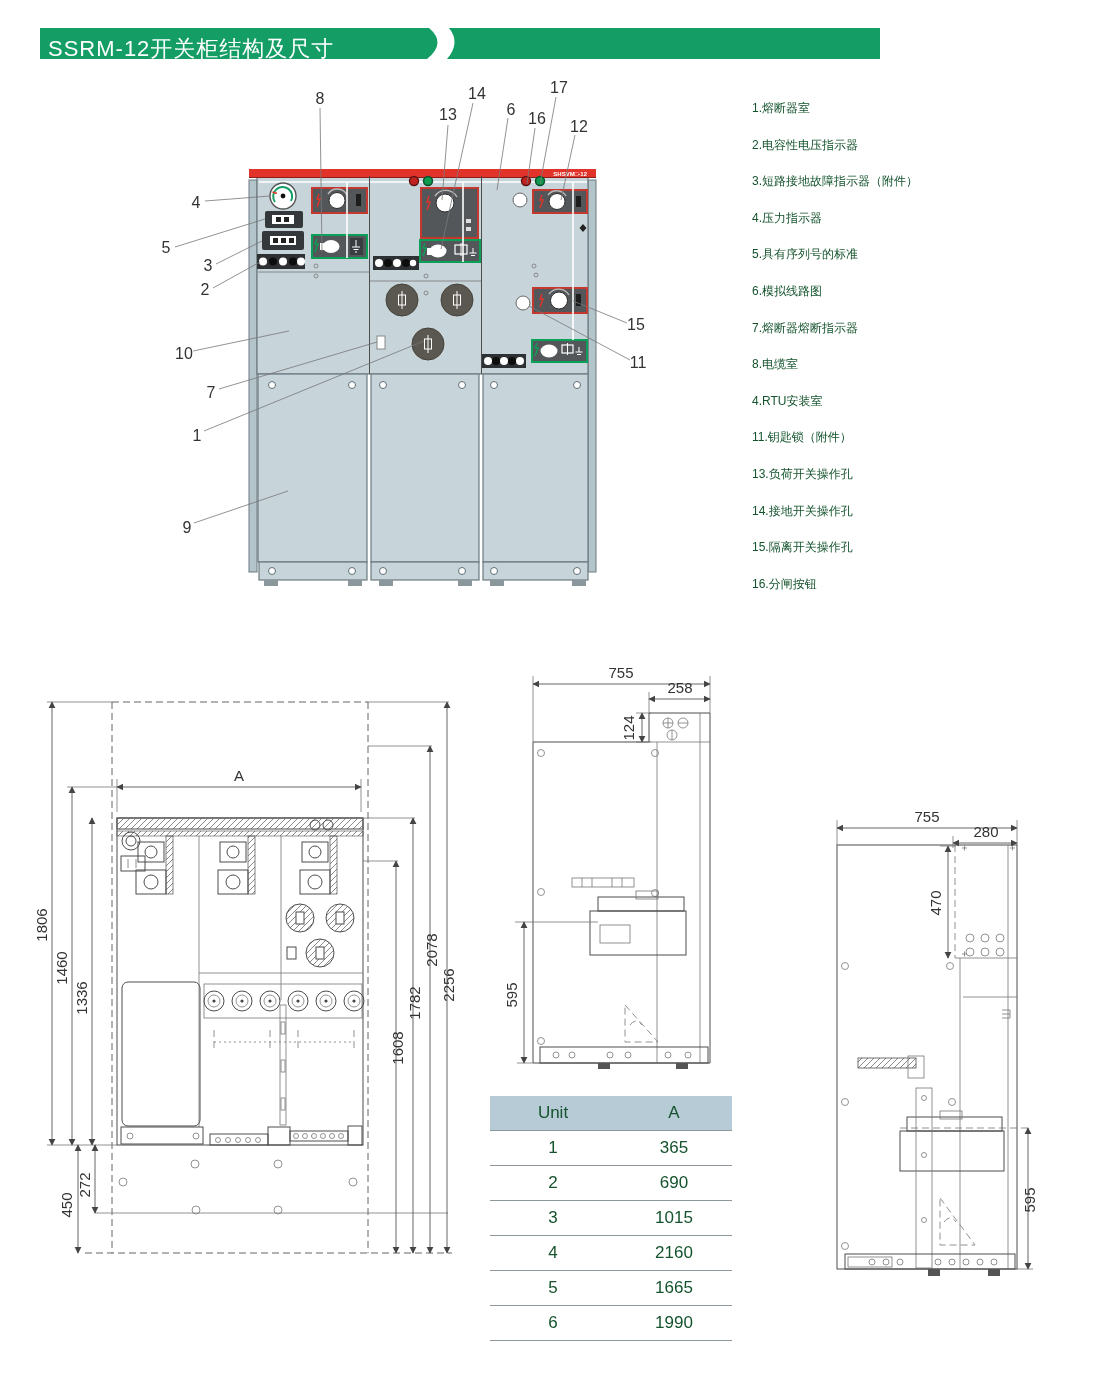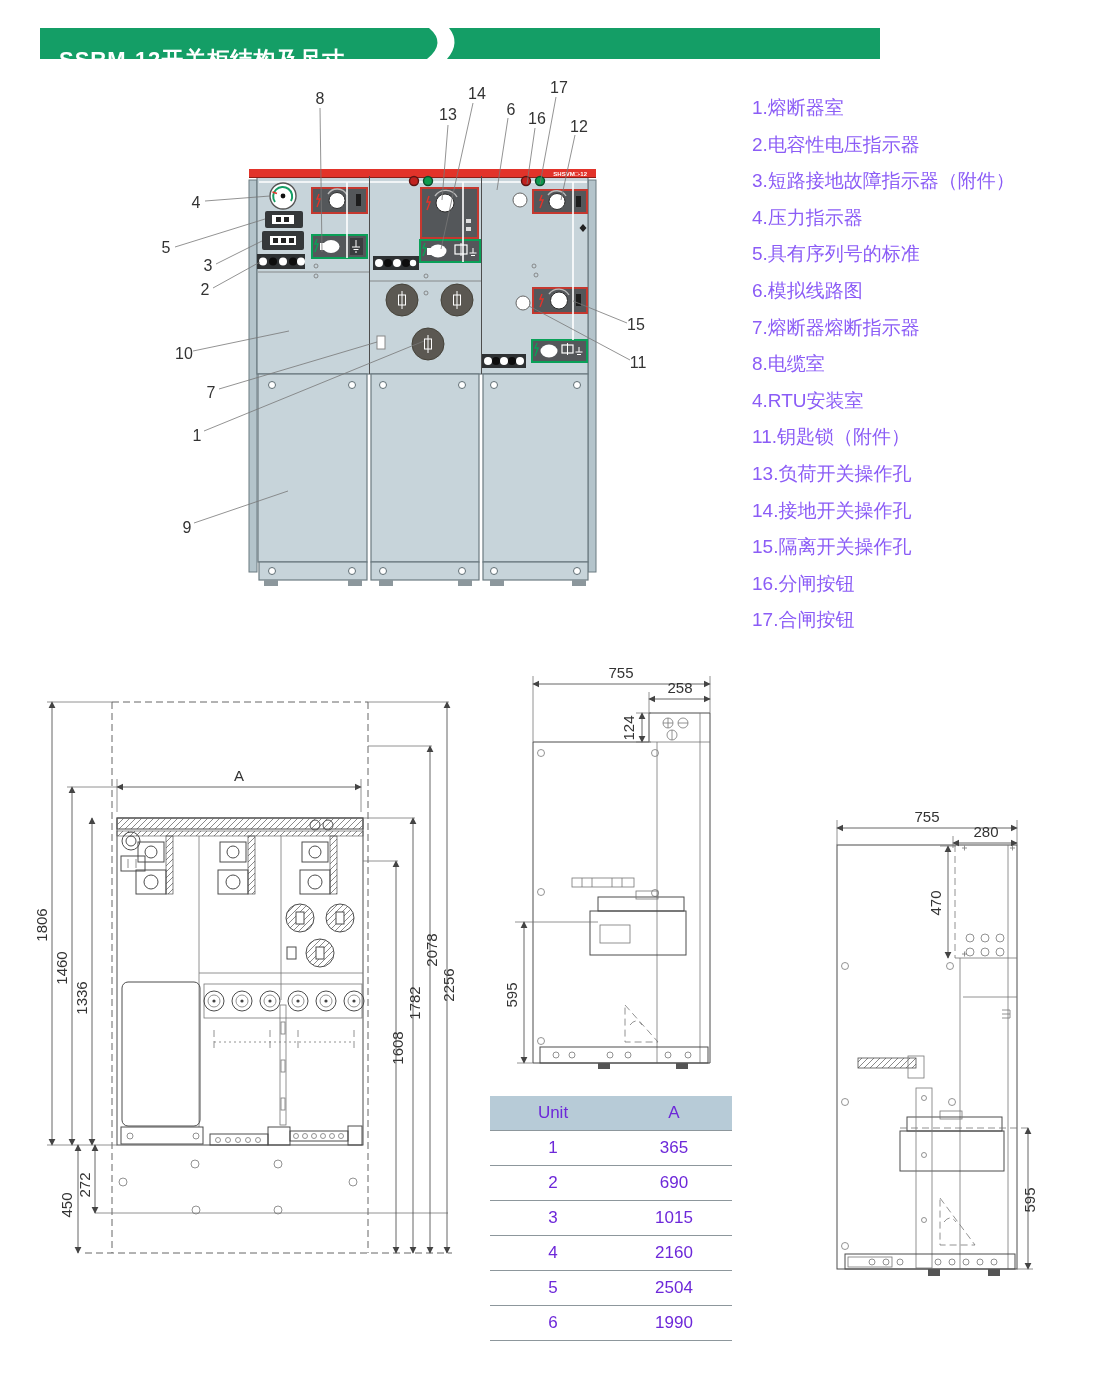--- a/index.html
+++ b/index.html
@@ -1,46 +1,46 @@
 <!DOCTYPE html>
 <html style="--accent: #149e66; --band-red: #e2332a; --panel-dark: #54575a; --red-frame: #c5382f; --green-frame: #0aa058; --cabinet: #c7d4da; --flange: #b4c4cb; --fuse: #5b5852; --led-red: #c1221f; --led-green: #0d9a4e; --table-header: #b7cbd7;"><head>
 <meta charset="utf-8">
 <style>
   html,body{margin:0;padding:0;background:#fff;}
   .page{position:relative;width:1100px;height:1382px;background:#fff;overflow:hidden;
         font-family:"Liberation Sans",sans-serif;}
   
   .hbar{position:absolute;left:40px;top:28px;width:840px;height:31px;background:var(--accent);}
-  .hbar h1{margin:15px;padding:2px 0 0 4px;font-size:22px;line-height:29px;color:#fff;
-           font-weight:bold;letter-spacing:1px;}
+  .hbar h1{margin:4px;padding:2px 0 0 4px;font-size:22px;line-height:29px;color:#fff;
+           font-weight:normal;letter-spacing:1px;}
   .notch{position:absolute;left:383px;top:0;width:34px;height:31px;}
   
   .legend{position:absolute;left:752px;top:90px;width:340px;}
   .legend ul{list-style:none;margin:0;padding:0;}
-  .legend li{font-size:19px;line-height:36.6px;color:#8b5cf6;white-space:nowrap;}
+  .legend li{font-size:12px;line-height:36.6px;color:#14532d;white-space:nowrap;}
   
   svg{position:absolute;overflow:visible;}
   .cab{fill:var(--cabinet);stroke:#6b7a80;stroke-width:1.2;}
   .flange{fill:var(--flange);stroke:#6b7a80;stroke-width:1;}
   .panel-r{fill:var(--panel-dark);stroke:var(--red-frame);stroke-width:2;}
   .panel-g{fill:var(--panel-dark);stroke:var(--green-frame);stroke-width:2;}
   .wline{stroke:#fff;stroke-width:1.6;fill:none;}
   .ln{stroke:#4d4d4d;fill:none;stroke-width:1;}
   .thin{stroke:#777;fill:none;stroke-width:.8;}
   .dim{stroke:#555;fill:none;stroke-width:.9;}
   .dash{stroke-dasharray:7 4;}
   .dot{stroke-dasharray:2 3;}
   .scr{fill:#fff;stroke:#5f6e74;stroke-width:1;}
   .dtxt{font:15px "Liberation Sans",sans-serif;fill:#333;}
   .ctxt{font:16px "Liberation Sans",sans-serif;fill:#333;}
   .mtxt{font:bold 6px "Liberation Sans",sans-serif;fill:#fff;}
   
   .dim-table{position:absolute;left:490px;top:1096px;width:242px;border-collapse:collapse;}
   .dim-table th{background:var(--table-header);font-weight:normal;}
-  .dim-table th,.dim-table td{font-size:17px;color:#6d28d9;text-align:center;height:32px;
+  .dim-table th,.dim-table td{font-size:17px;color:#14532d;text-align:center;height:32px;
       border-bottom:1.5px solid #8d979c;}
 </style>
 </head>
 <body>
 
 <div class="page">
 
   <div class="hbar">
     <h1>SSRM-12开关柜结构及尺寸</h1>
     <div class="notch">
@@ -59,21 +59,20 @@
       <li>5.具有序列号的标准</li>
       <li>6.模拟线路图</li>
       <li>7.熔断器熔断指示器</li>
       <li>8.电缆室</li>
       <li>4.RTU安装室</li>
       <li>11.钥匙锁（附件）</li>
       <li>13.负荷开关操作孔</li>
       <li>14.接地开关操作孔</li>
       <li>15.隔离开关操作孔</li>
       <li>16.分闸按钮</li>
-      <li>17.合闸按钮</li>
     </ul>
   </div>
 
   <svg style="left:140px;top:82px;" width="520" height="512" viewBox="140 82 520 512">
     <g>
       <rect class="flange" x="249" y="180" width="8" height="392"></rect>
       <rect class="flange" x="588" y="180" width="8" height="392"></rect>
       <rect class="cab" x="257" y="176" width="331" height="198"></rect>
       <rect x="249" y="169" width="347" height="8" fill="var(--band-red)" stroke="none"></rect>
       <line x1="249" y1="177.5" x2="596" y2="177.5" stroke="#8d1d17" stroke-width="1"></line>
@@ -644,21 +643,21 @@
       <tr>
           <td>3</td>
           <td>1015</td>
         </tr>
       <tr>
           <td>4</td>
           <td>2160</td>
         </tr>
       <tr>
           <td>5</td>
-          <td>2504</td>
+          <td>1665</td>
         </tr>
       <tr>
           <td>6</td>
           <td>1990</td>
         </tr>
     </tbody>
   </table>
 
 </div>
 

